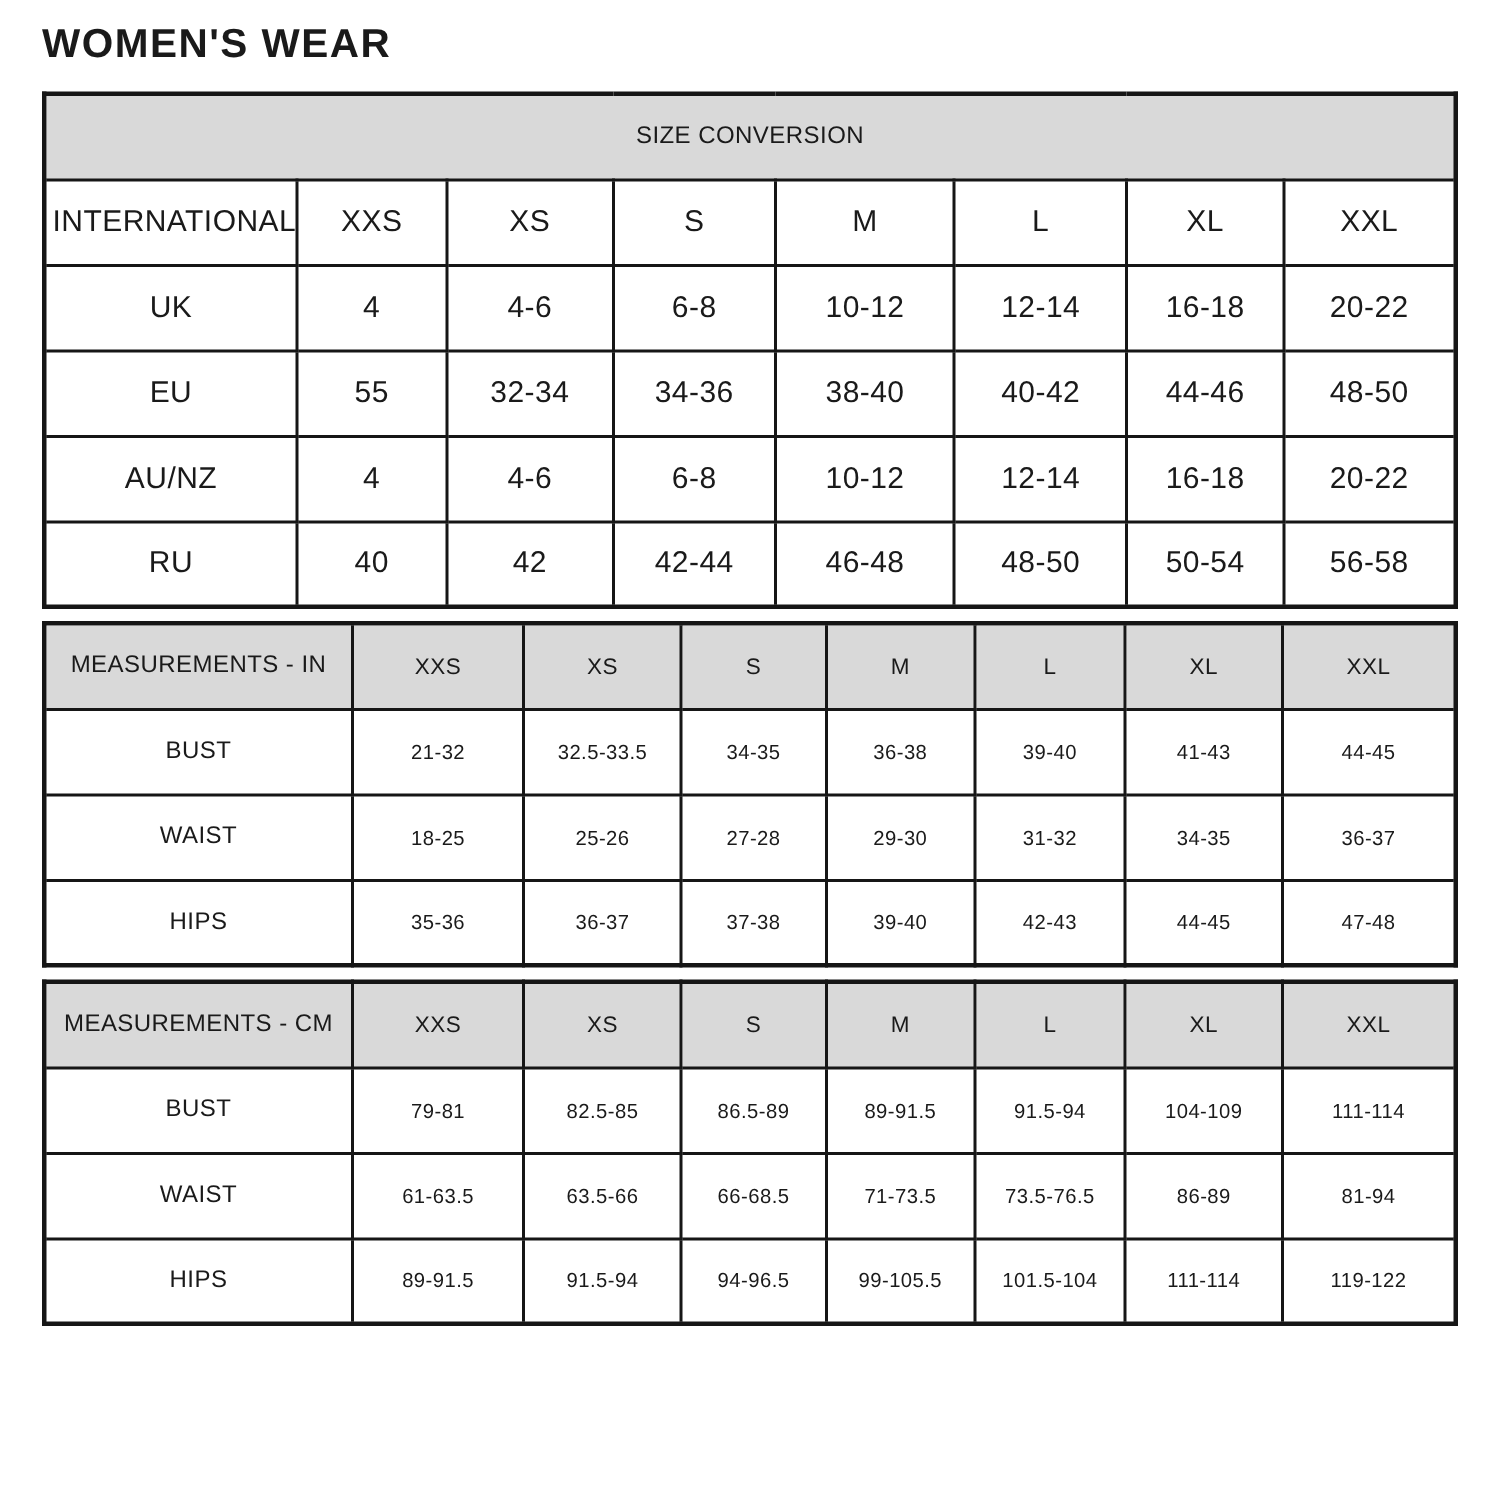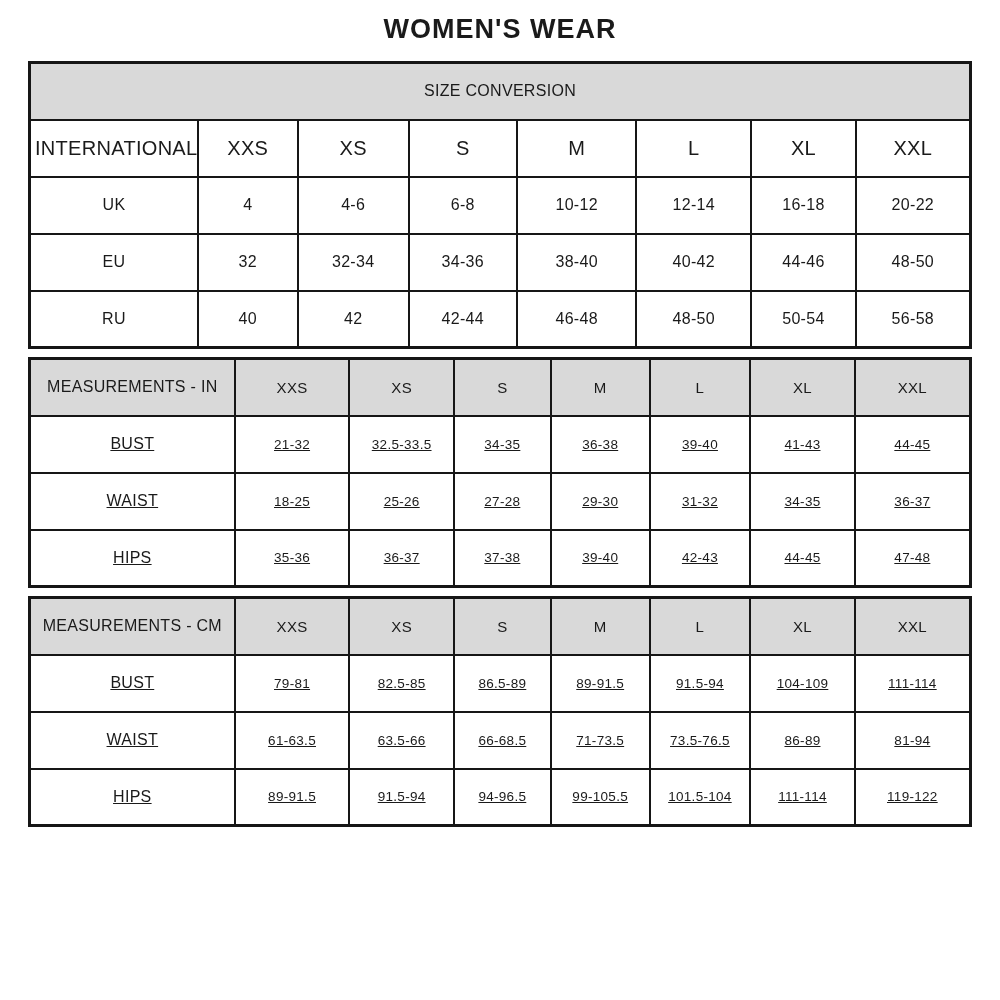--- a/index.html
+++ b/index.html
@@ -11,21 +11,20 @@
   *{box-sizing:border-box;}
   html,body{margin:0;padding:0;background:var(--bg);}
   body{
     width:1000px;height:1000px;
     font-family:"Liberation Sans", sans-serif;
     color:var(--text);
   }
   .page{width:1000px;padding:0 28px;}
   h1.title{
     margin:0;padding:14px 0 16px 0;
-    text-align:center;
     font-size:27px;font-weight:bold;
     letter-spacing:1px;
     color:var(--text);
   }
   table.chart{
     width:100%;
     border-collapse:collapse;
     border:3px solid var(--border);
     table-layout:fixed;
     margin-bottom:8px;
@@ -43,31 +42,31 @@
   }
   
   th.band{
     background:var(--header-bg);
     height:50px;
     font-size:16px;
     font-weight:bold;
     letter-spacing:0.6px;
   }
   
-  .size-table td{font-size:16px;}
+  .size-table td{font-size:20px;}
   .size-table tr.columns-row td{font-size:20px;}
   
   .meas-table th{
     background:var(--header-bg);
     font-weight:bold;
     font-size:15px;
     letter-spacing:0.4px;
   }
   .meas-table th.corner{font-size:16px;}
-  .meas-table td{font-size:13.5px;text-decoration:underline;}
+  .meas-table td{font-size:13.5px;}
   .meas-table td.rowlabel{font-size:16px;}
 </style>
 </head>
 <body>
 
 <div class="page">
 
   <h1 class="title">WOMEN'S WEAR</h1>
 
   <table class="chart size-table">
@@ -102,27 +101,37 @@
           <td>4</td>
           <td>4-6</td>
           <td>6-8</td>
           <td>10-12</td>
           <td>12-14</td>
           <td>16-18</td>
           <td>20-22</td>
         </tr>
         <tr>
           <td class="rowlabel">EU</td>
-          <td>32</td>
+          <td>55</td>
           <td>32-34</td>
           <td>34-36</td>
           <td>38-40</td>
           <td>40-42</td>
           <td>44-46</td>
           <td>48-50</td>
+        </tr>
+        <tr>
+          <td class="rowlabel">AU/NZ</td>
+          <td>4</td>
+          <td>4-6</td>
+          <td>6-8</td>
+          <td>10-12</td>
+          <td>12-14</td>
+          <td>16-18</td>
+          <td>20-22</td>
         </tr>
         <tr>
           <td class="rowlabel">RU</td>
           <td>40</td>
           <td>42</td>
           <td>42-44</td>
           <td>46-48</td>
           <td>48-50</td>
           <td>50-54</td>
           <td>56-58</td>

